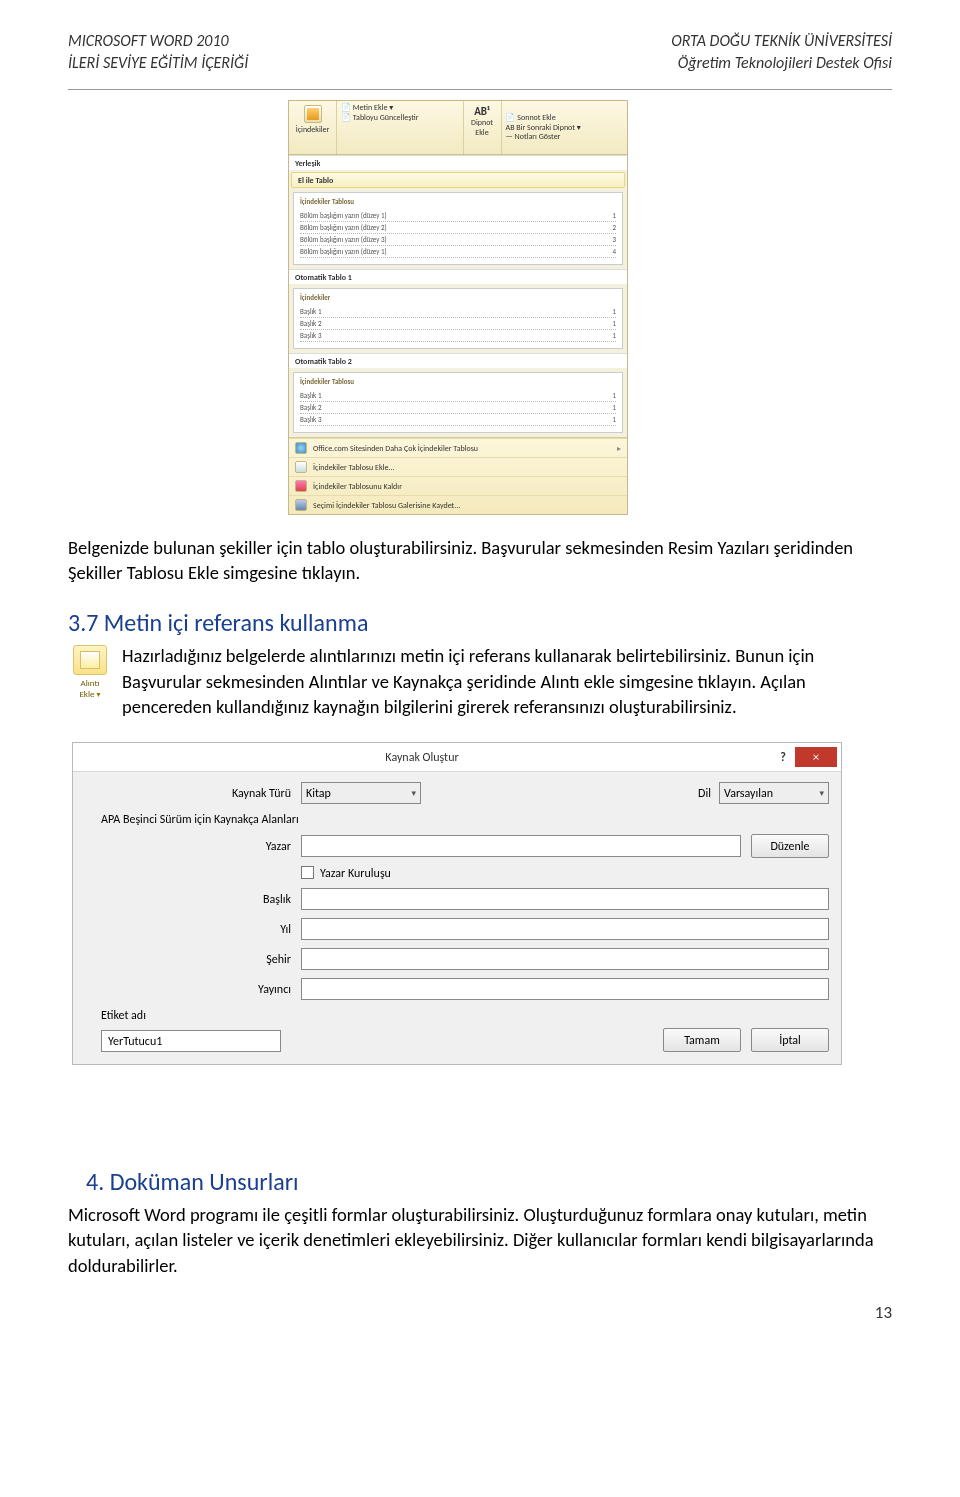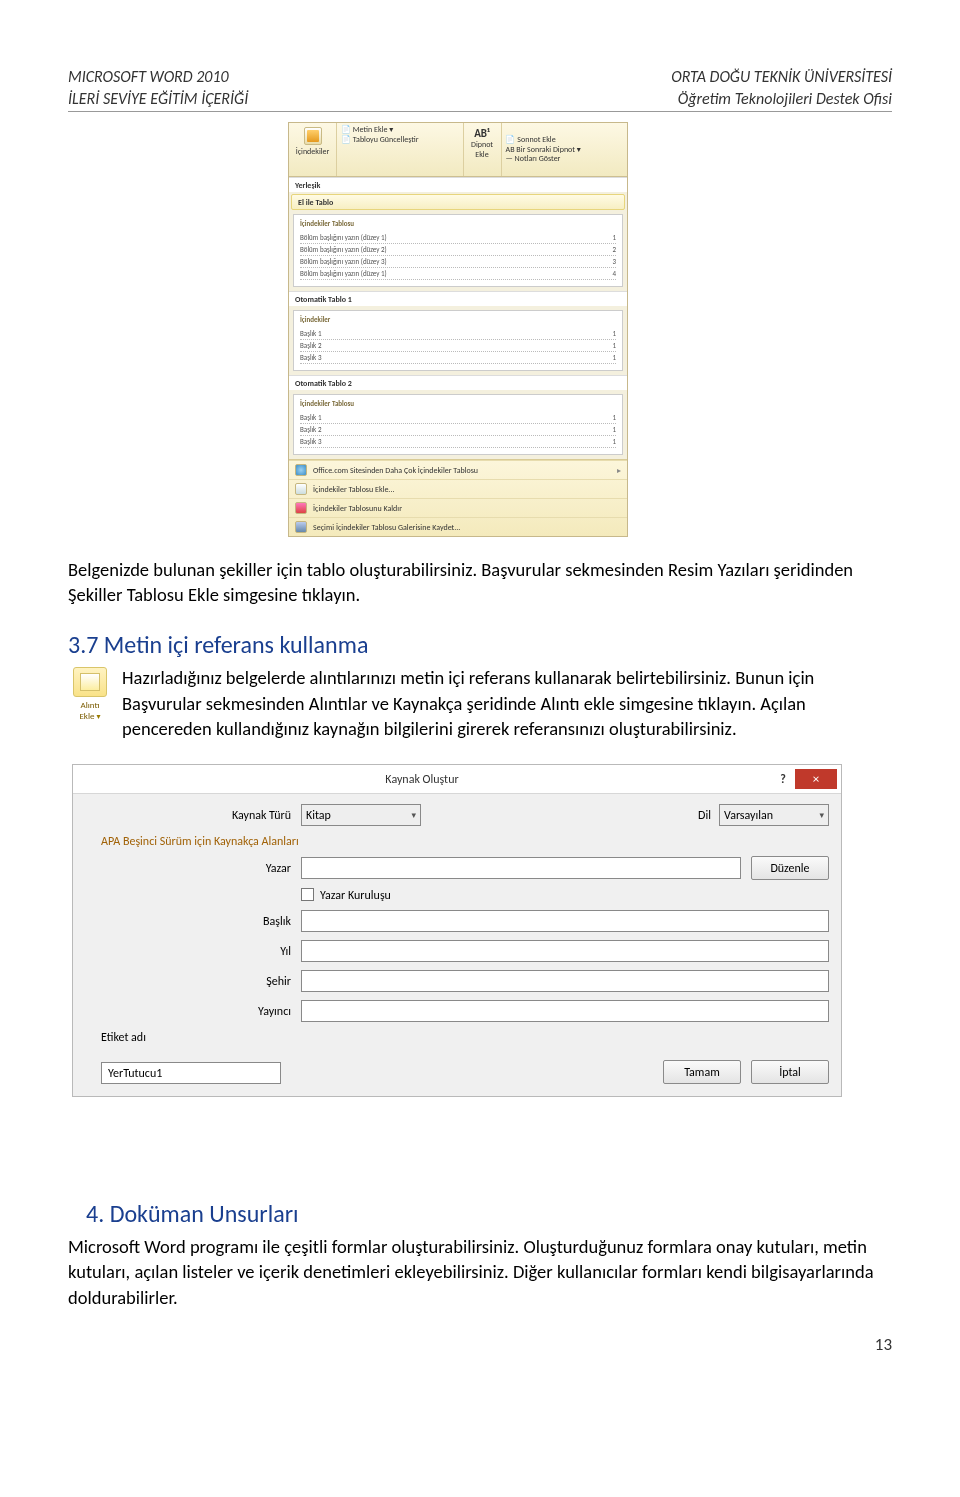--- a/index.html
+++ b/index.html
@@ -13,23 +13,22 @@
   .page {
     padding: 30px 68px 40px 68px;
   }
   .hdr {
     display: flex;
     justify-content: space-between;
     font-style: italic;
     font-size: 16px;
     color: #333;
     border-bottom: 1px solid #999;
-    padding-bottom: 2px;
+    padding-bottom: 16px;
     margin-bottom: 10px;
-    margin-top: 36px;
   }
   .hdr-left, .hdr-right { line-height: 1.35; }
   .hdr-right { text-align: right; }
 
   
   .shot1 {
     width: 340px;
     margin: 0 auto 20px 220px;
     border: 1px solid #c7b88b;
     background: #f4f0de;
@@ -199,27 +198,27 @@
   .dlg-btn {
     height: 24px; padding: 0 16px;
     background: linear-gradient(#fafafa,#e4e4e4);
     border: 1px solid #8a8a8a;
     border-radius: 2px;
     font-size: 12px;
     display:inline-flex; align-items:center; justify-content:center;
     min-width: 78px;
   }
   .dlg-section-label {
-    font-size: 12px; color:#a16207; margin: 2px 0 8px 0;
+    font-size: 12px; color:#000000; margin: 2px 0 8px 0;
   }
   .cb {
     width: 13px; height: 13px; border: 1px solid #777; background:#fff;
     display:inline-block; vertical-align:middle; margin-right:6px;
   }
-  .etiket-row { display:flex; align-items:flex-end; gap:8px; margin-top:18px; }
+  .etiket-row { display:flex; align-items:flex-end; gap:8px; margin-top:8px; }
   .etiket-row input {
     height:22px; width:180px; border:1px solid #898989; background:#fff;
     padding: 0 6px; font-size:12px; font-family: inherit;
   }
 
   .pagenum {
     text-align: right;
     font-size: 17px;
     color: #333;
     margin-top: 24px;

